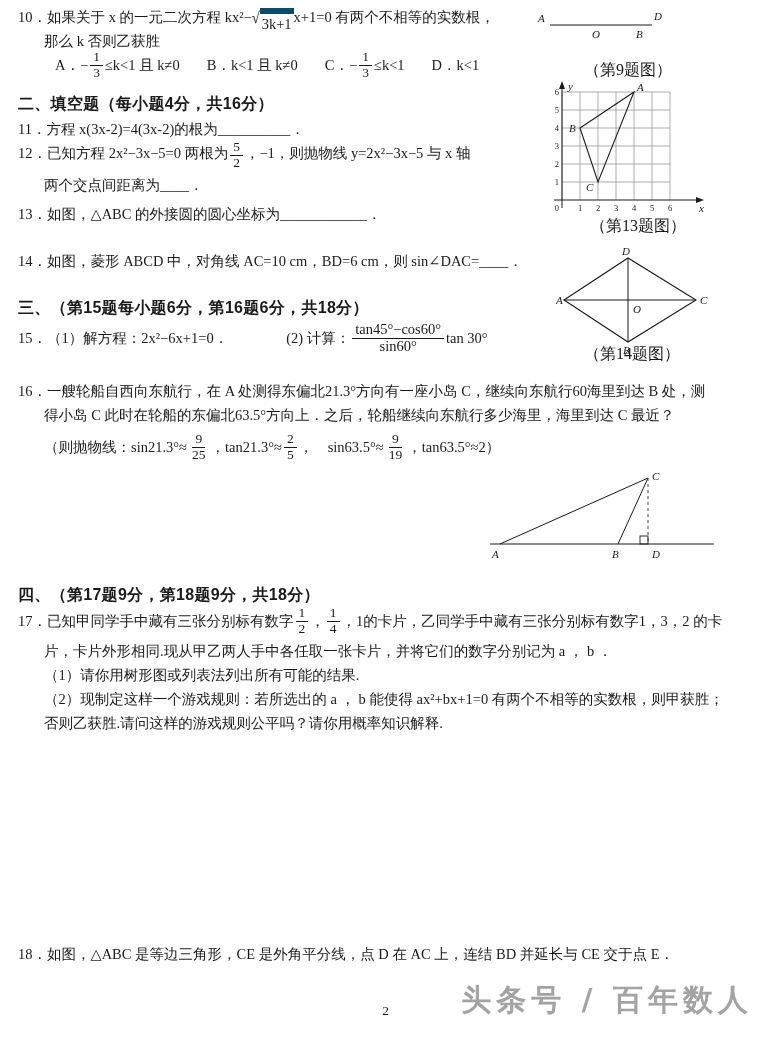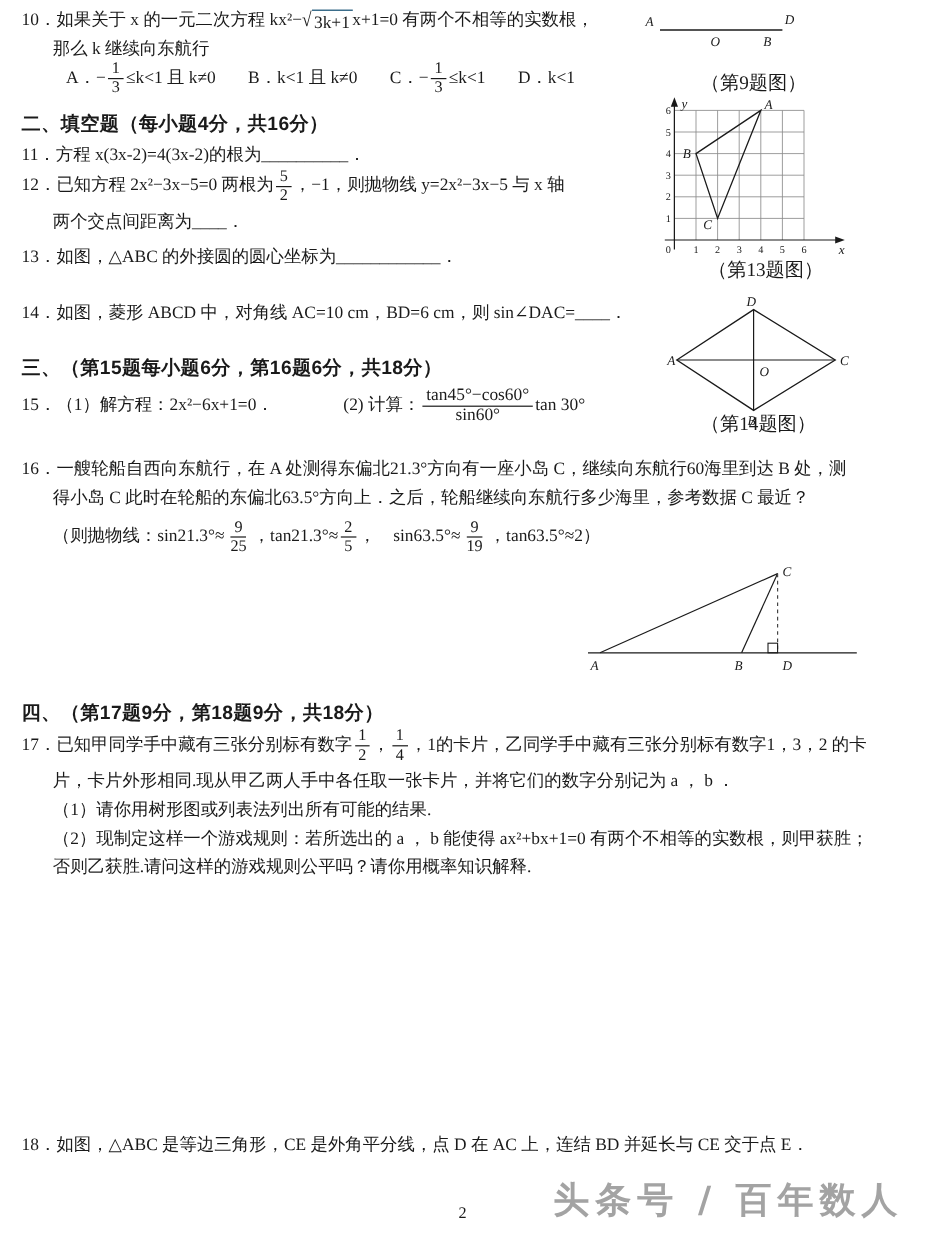--- a/index.html
+++ b/index.html
@@ -11,42 +11,42 @@
   }
   .line { position:absolute; white-space:nowrap; line-height:1.3; }
   .flexline { display:flex; align-items:center; }
   .sec { font-weight:bold; font-family:"Liberation Sans","DejaVu Sans",sans-serif; font-size:16px; letter-spacing:0.3px; }
   .frac { display:inline-flex; flex-direction:column; align-items:center; vertical-align:middle; line-height:1.08; margin:0 2px; font-size:13.5px; }
   .frac .num { display:block; border-bottom:1px solid #1a1a1a; padding:0 3px 0; text-align:center; }
   .frac .den { display:block; padding:0 3px; text-align:center; }
   .frac.big { font-size:14.5px; }
   .sqrt { display:inline-flex; align-items:flex-start; }
   .sqrt .sign { display:inline-block; transform:scaleY(1.12); }
-  .sqrt .rad { border-top:1px solid #0c4a6e; padding:1px 2px 0; }
+  .sqrt .rad { border-top:6px solid #0c4a6e; padding:1px 2px 0; }
   .figlabel { font-size:16px; }
   svg { overflow:visible; }
   svg text { font-family:"Liberation Serif","DejaVu Serif",serif; fill:#1a1a1a; }
   .ptlabel { font-size:11px; font-style:italic; }
   .tick { font-size:8.5px; }
   .watermark {
     position:absolute; right:18px; top:980px; font-size:30px; font-weight:bold;
     color:#a3a3a3; letter-spacing:5px; font-family:"DejaVu Serif",serif;
   }
   .pagenum { position:absolute; left:0; right:0; top:1003px; text-align:center; font-size:13.5px; }
 </style>
 </head>
 <body>
 
 <div class="page">
 
   <div class="line" style="left:18px;top:8px"><span>10．如果关于 x 的一元二次方程 kx²−</span><span class="sqrt">
         <span class="sign">√</span>
         <span class="rad">3k+1</span>
       </span><span>x+1=0 有两个不相等的实数根，</span></div>
-  <div class="line" style="left:44px;top:32px">那么 k 继续向东航行</div>
+  <div class="line" style="left:44px;top:32px">那么 k 否则乙获胜</div>
 
   <div class="line flexline" style="left:55px;top:50px;gap:27px">
     <span class="flexline">
       <span>A．−</span>
         <span class="frac">
           <span class="num">1</span>
           <span class="den">3</span>
         </span>
         <span>≤k&lt;1 且 k≠0</span>
     </span>
@@ -131,21 +131,21 @@
     <span>15．（1）解方程：2x²−6x+1=0．</span>
     <span style="margin-left:58px">(2) 计算：</span>
     <span class="frac big">
         <span class="num">tan45°−cos60°</span>
         <span class="den">sin60°</span>
       </span>
     <span style="">tan 30°</span>
   </div>
 
   <div class="line" style="left:18px;top:382px">16．一艘轮船自西向东航行，在 A 处测得东偏北21.3°方向有一座小岛 C，继续向东航行60海里到达 B 处，测</div>
-  <div class="line" style="left:44px;top:406px">得小岛 C 此时在轮船的东偏北63.5°方向上．之后，轮船继续向东航行多少海里，参考数据 C 最近？</div>
+  <div class="line" style="left:44px;top:406px">得小岛 C 此时在轮船的东偏北63.5°方向上．之后，轮船继续向东航行多少海里，海里到达 C 最近？</div>
   <div class="line flexline" style="left:44px;top:432px">
     <span>（则抛物线：sin21.3°≈</span>
     <span class="frac">
         <span class="num">9</span>
         <span class="den">25</span>
       </span>
     <span>，tan21.3°≈</span>
     <span class="frac">
         <span class="num">2</span>
         <span class="den">5</span>

